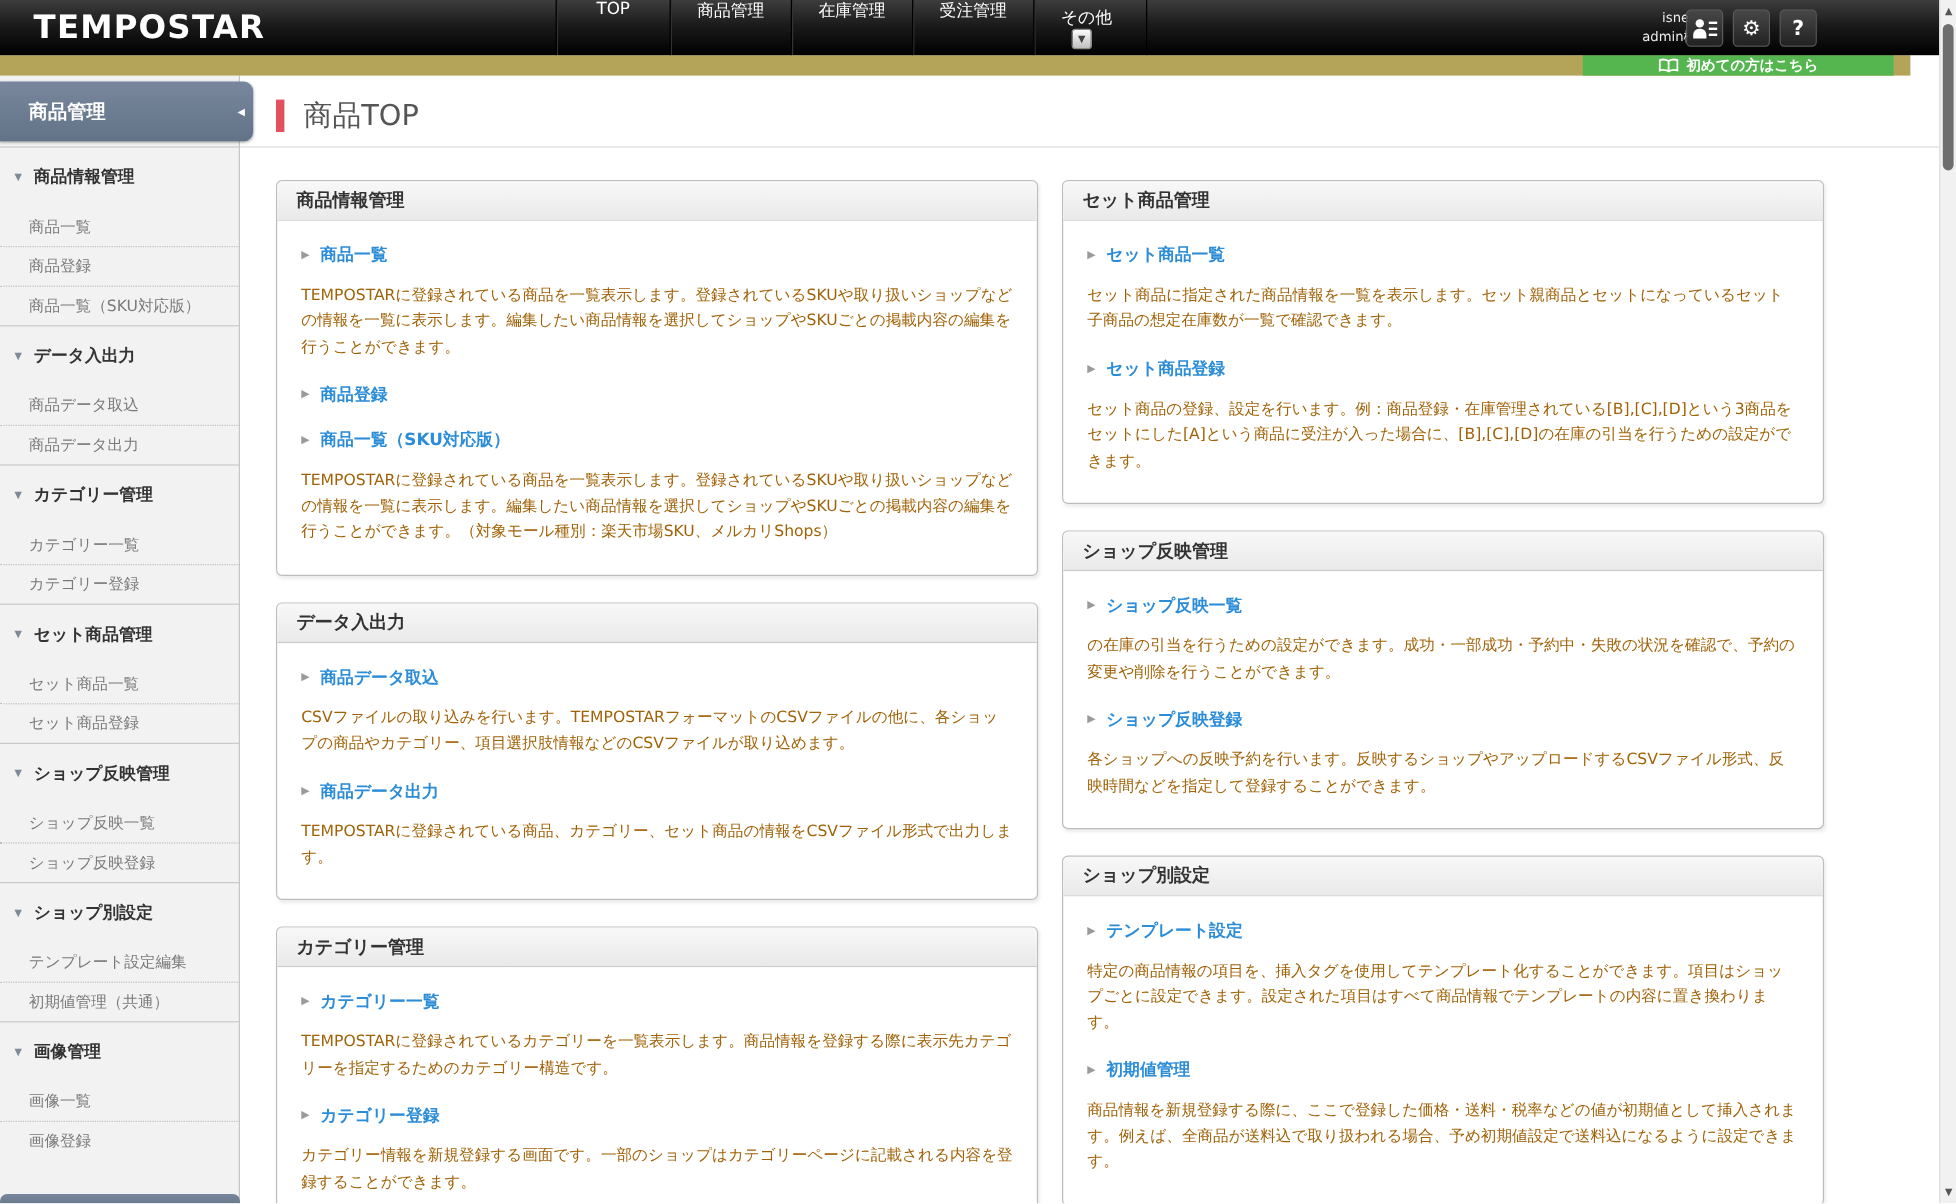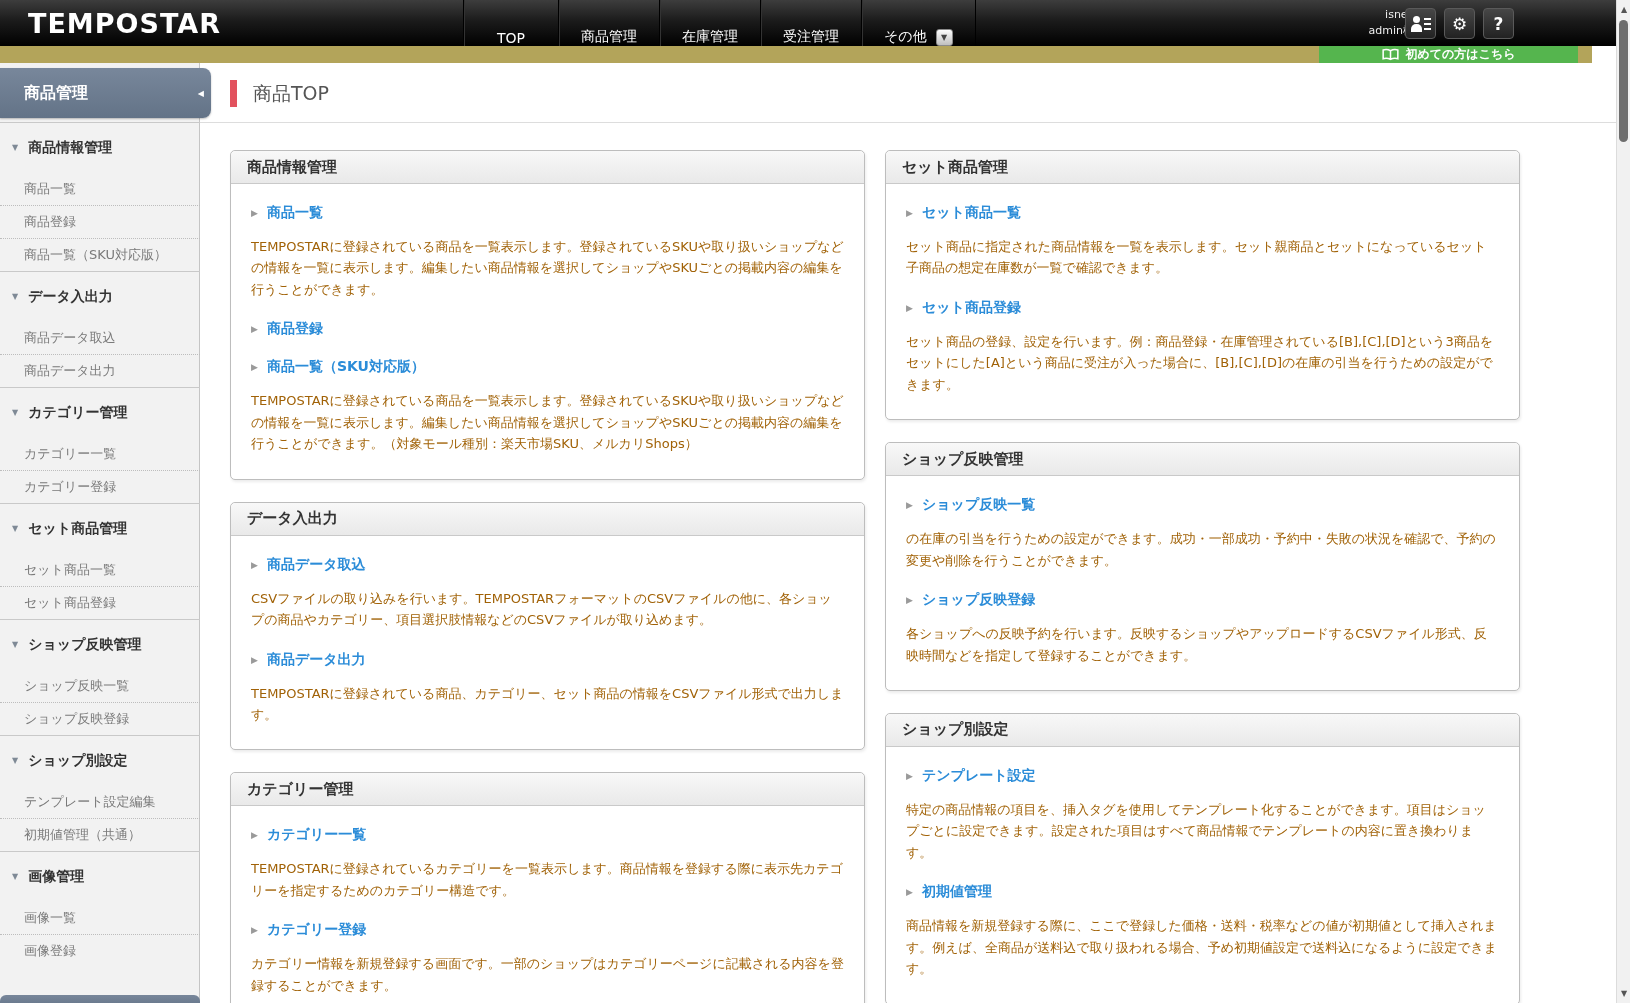--- a/index.html
+++ b/index.html
@@ -6,24 +6,24 @@
   html,body { width:1630px; height:1003px; overflow:hidden; background:#fff;
               font-family:"DejaVu Sans","Liberation Sans",sans-serif; }
   .screen { position:relative; width:1630px; height:1003px; background:#fff; overflow:hidden; }
 
   
   .topbar { position:absolute; left:0; top:0; width:1630px; height:46px;
             background:linear-gradient(180deg,#3d3d3d 0%,#1b1b1b 45%,#000 100%); z-index:30; }
   .logo { position:absolute; left:28px; top:8px; color:#fff; font-size:27px; font-weight:bold;
           letter-spacing:1px; font-family:"DejaVu Sans",sans-serif; }
   .topnav { position:absolute; left:463px; top:0; height:46px; display:flex; }
-  .topnav-item { height:46px; min-width:95px; padding:0 22px; display:flex; align-items:flex-end; justify-content:center;
+  .topnav-item { height:46px; min-width:95px; padding:0 22px; display:flex; align-items:flex-start; justify-content:center;
                  color:#fff; font-size:14px; border-left:1px solid #000; box-shadow:inset 1px 0 0 #333;
                  cursor:pointer; }
-  .topnav-item:last-child { border-right:1px solid #000; }
+  .topnav-item:last-child { border-right:1px solid #000;flex-direction:column; }
   .dd-box { display:inline-block; width:17px; height:17px; margin-left:9px; border-radius:3px;
             background:linear-gradient(#fdfdfd,#bfbfbf); border:1px solid #8a8a8a; color:#444;
             font-size:8px; line-height:15px; text-align:center; }
   .userinfo { position:absolute; right:216px; top:7px; text-align:right; color:#eee; font-size:11px; line-height:1.45; }
   .topbtns { position:absolute; right:116px; top:8px; display:flex; gap:8px; }
   .topbtn { width:31px; height:31px; border-radius:4px; border:1px solid #5a5a5a;
             background:linear-gradient(#474747,#222); display:flex; align-items:center; justify-content:center;
             color:#fff; cursor:pointer; }
   .topbtn .glyph { font-size:17px; font-weight:bold; }
   .person { position:relative; width:20px; height:16px; }
@@ -55,21 +55,21 @@
   .tri { font-size:8px; color:#7f8a96; }
   .side-item { height:33px; display:flex; align-items:center; padding-left:24px;
                font-size:13px; color:#7a7a7a; cursor:pointer; }
   .side-item + .side-item { border-top:1px dotted #bdbdbd; }
   .peek-bar { position:absolute; left:0; top:932px; width:200px; height:8px;
               background:linear-gradient(#78879b,#6b7b8f); border-radius:6px 6px 0 0; cursor:pointer; }
 
   
   .page-title-wrap { position:absolute; left:230px; top:80px; display:flex; align-items:center; gap:16px; z-index:10; }
   .title-bar { width:7px; height:27px; background:#e2525e; }
-  .page-title { font-size:19px; color:#555; }
+  .page-title { font-size:24px; color:#555; }
   .title-rule { position:absolute; left:200px; top:122px; width:1416px; border-top:1px solid #ddd; }
 
   .col { position:absolute; top:150px; width:635px; }
   .col-left { left:230px; }
   .col-right { left:885px; }
   .card { background:#fff; border:1px solid #bdbdbd; border-radius:5px; margin-bottom:22px;
           box-shadow:1px 2px 3px rgba(0,0,0,.08); }
   .card-header { height:33px; display:flex; align-items:center; padding:0 16px;
                  background:linear-gradient(#f8f8f8,#e9e9e9); border-bottom:1px solid #c9c9c9;
                  border-radius:5px 5px 0 0; font-size:15px; font-weight:bold; color:#333; }

